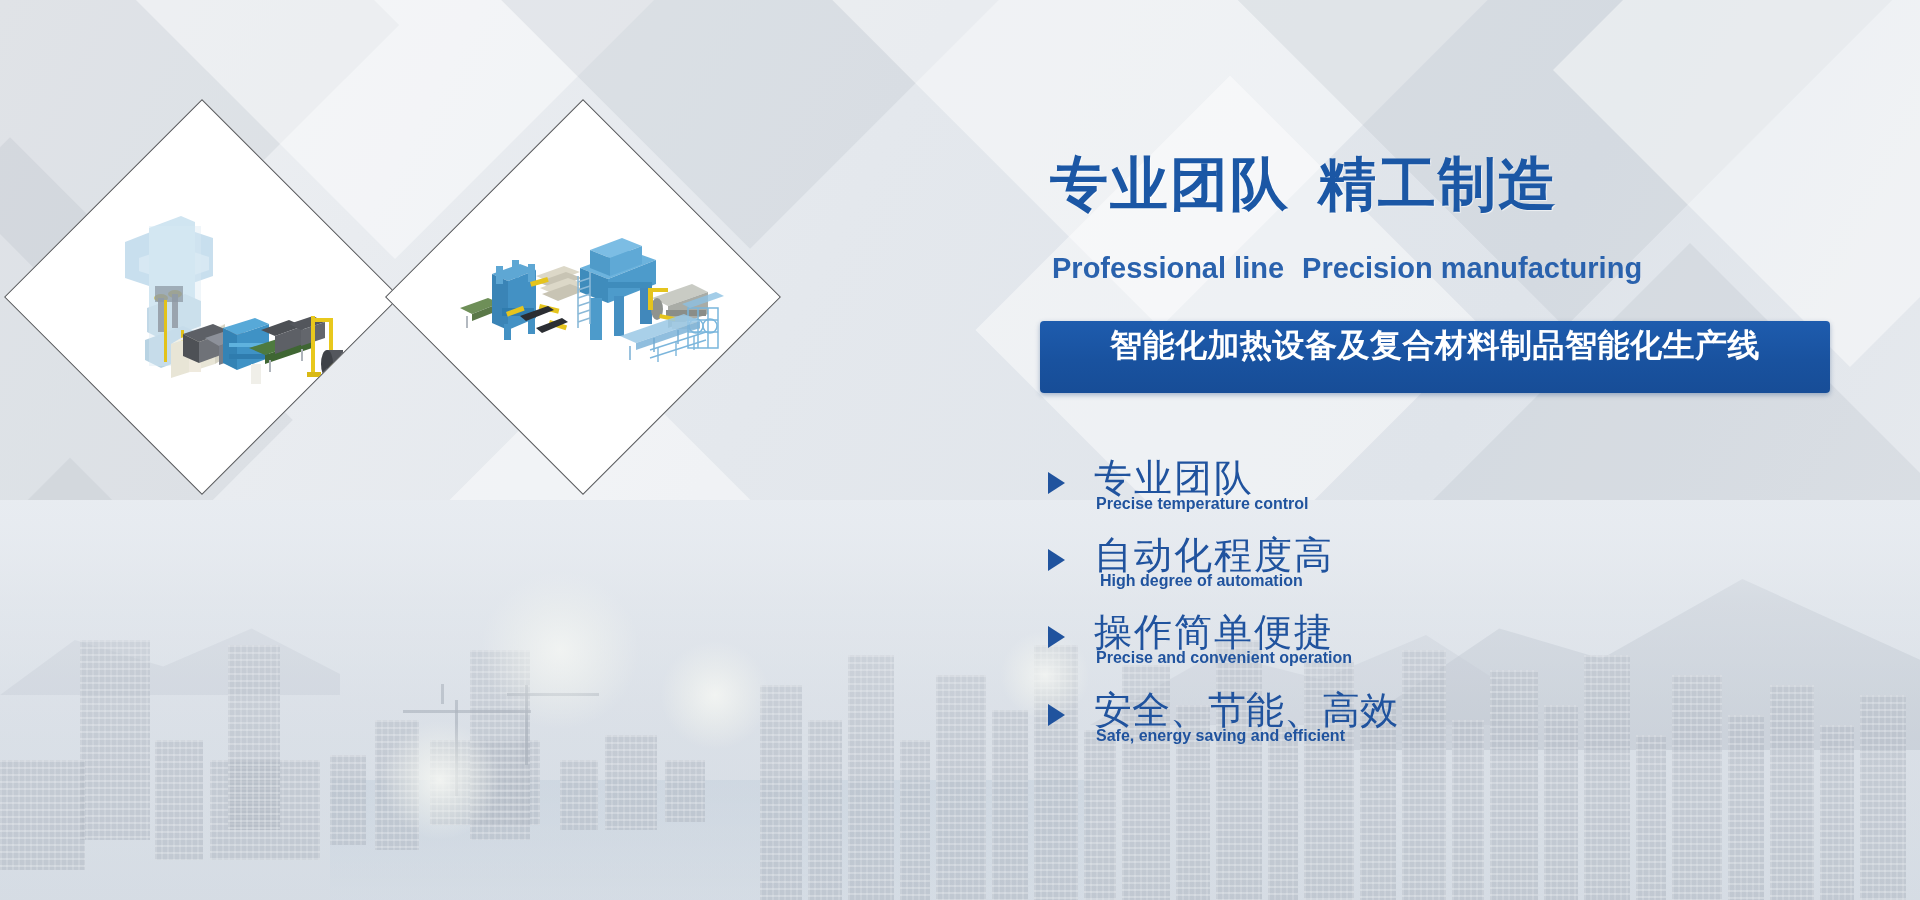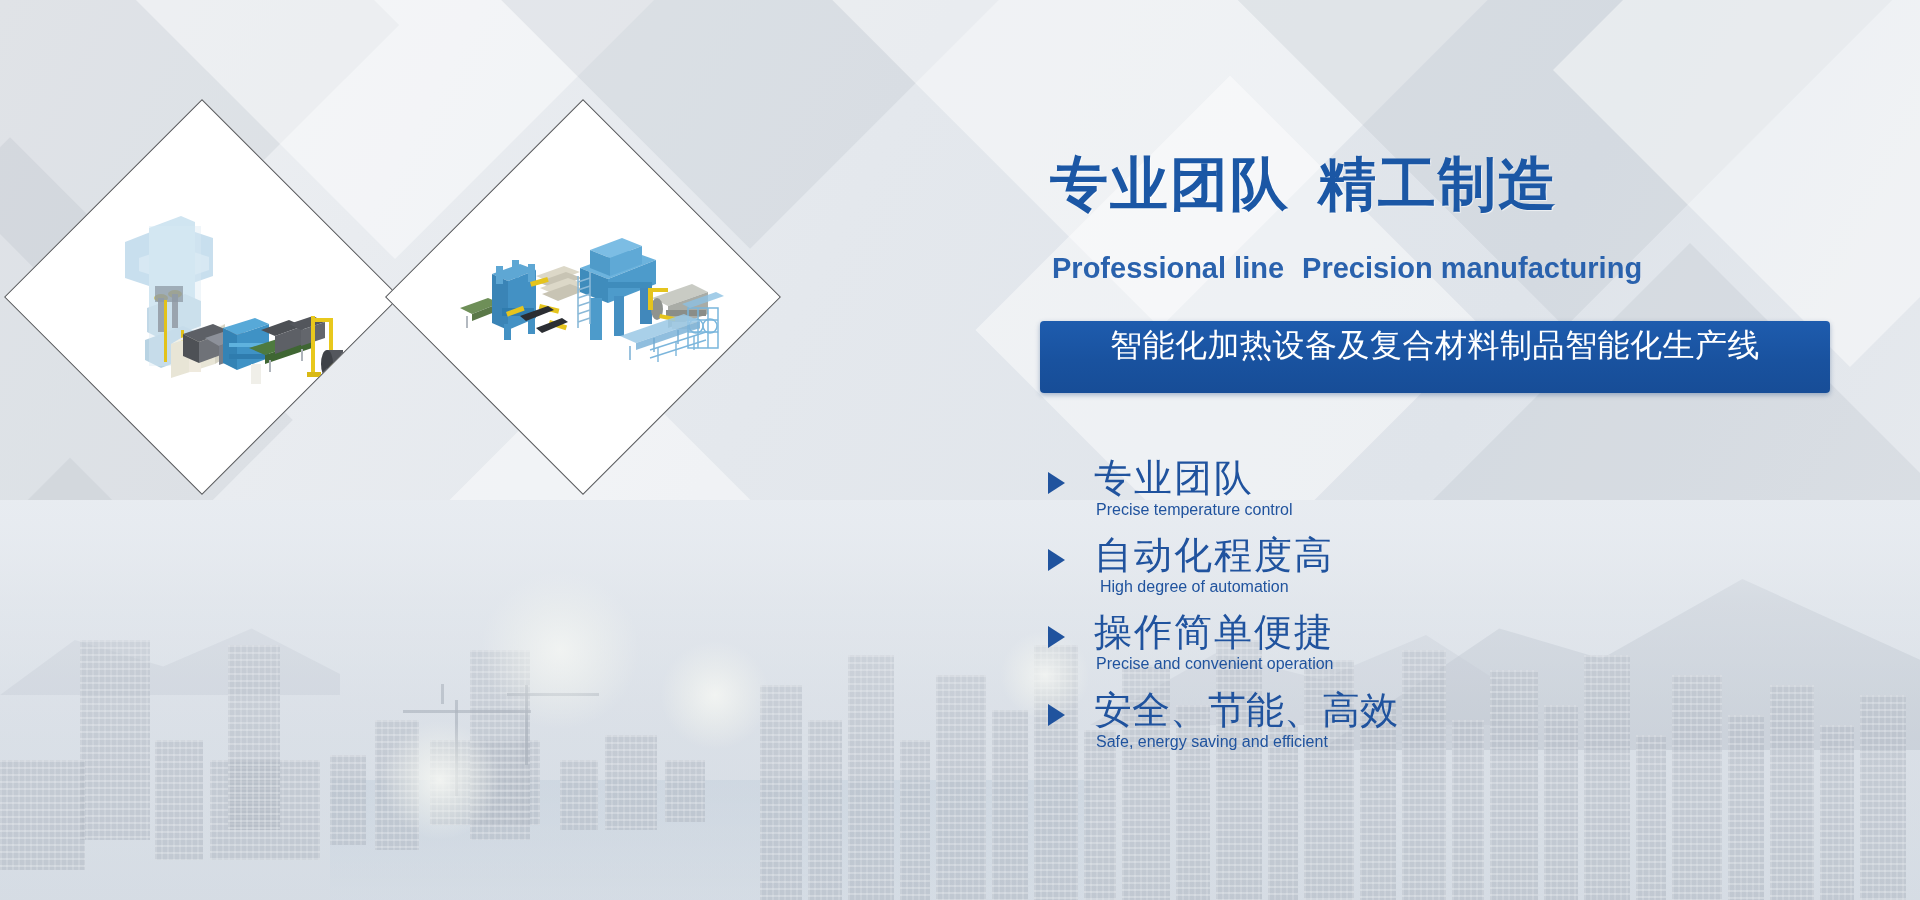--- a/index.html
+++ b/index.html
@@ -115,21 +115,21 @@
 
   .bar {
     position:absolute; left:0px; top:321px;
     width:790px; height:72px;
     background:linear-gradient(180deg,#1e5cae 0%,#19529f 55%,#174d97 100%);
     border-radius:4px;
     box-shadow:0 2px 5px rgba(20,60,120,0.35);
   }
   .bar-cn {
     position:absolute; left:50%; transform:translateX(-50%); top:4px;
-    font-size:32px; font-weight:normal; color:#fff;
+    font-size:32px; font-weight:bold; color:#fff;
     white-space:nowrap; letter-spacing:0.5px; line-height:1.25;
   }
   .bar-en {
     position:absolute; left:50%; transform:translateX(-50%); top:47px;
     font-size:16.5px; font-weight:bold; color:#fff;
     white-space:nowrap; letter-spacing:-0.1px;
   }
 
   .feat { position:absolute; left:8px; }
   .feat .tri {
@@ -138,22 +138,22 @@
     border-left:17px solid #20539e;
     border-top:11px solid transparent;
     border-bottom:11px solid transparent;
   }
   .feat .cn {
     position:absolute; left:46px; top:-6px;
     font-size:38px; color:#20539e; letter-spacing:2px;
     white-space:nowrap; line-height:1.15;
   }
   .feat .en {
-    position:absolute; left:48px; top:38px;
-    font-size:16px; font-weight:normal; color:#20539e;
+    position:absolute; left:48px; top:32px;
+    font-size:16px; font-weight:bold; color:#20539e;
     white-space:nowrap;
   }
   .feat.f1 { top:463px; }
   .feat.f2 { top:540px; }
   .feat.f3 { top:617px; }
   .feat.f4 { top:695px; }
   .feat.f2 .en { left:52px; }
   .feat.f4 .cn { letter-spacing:0px; }
 </style>
 </head>

